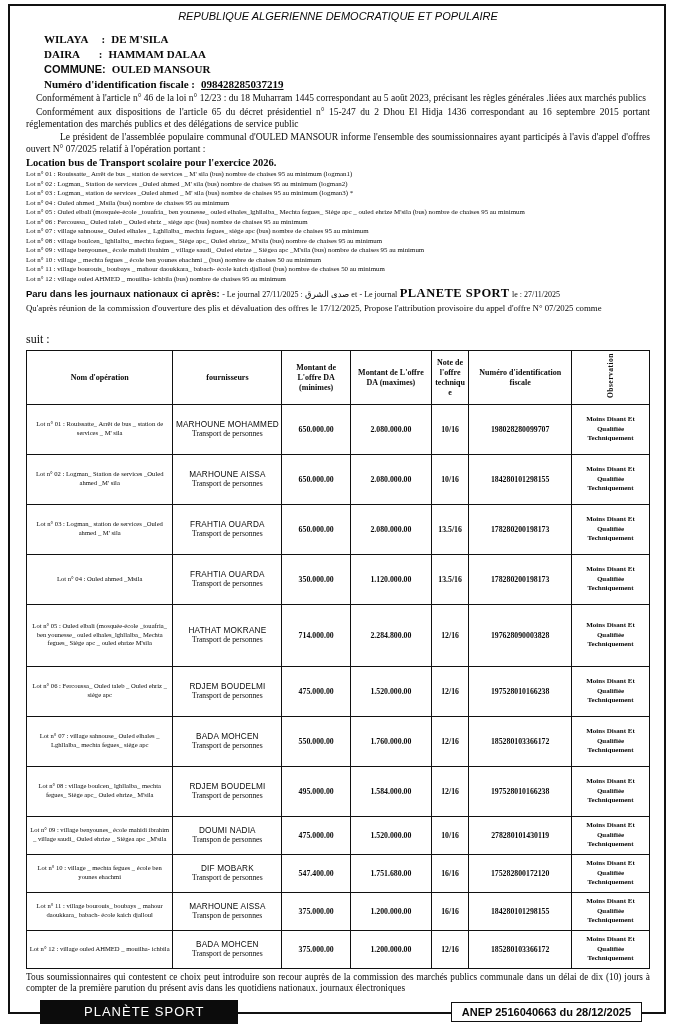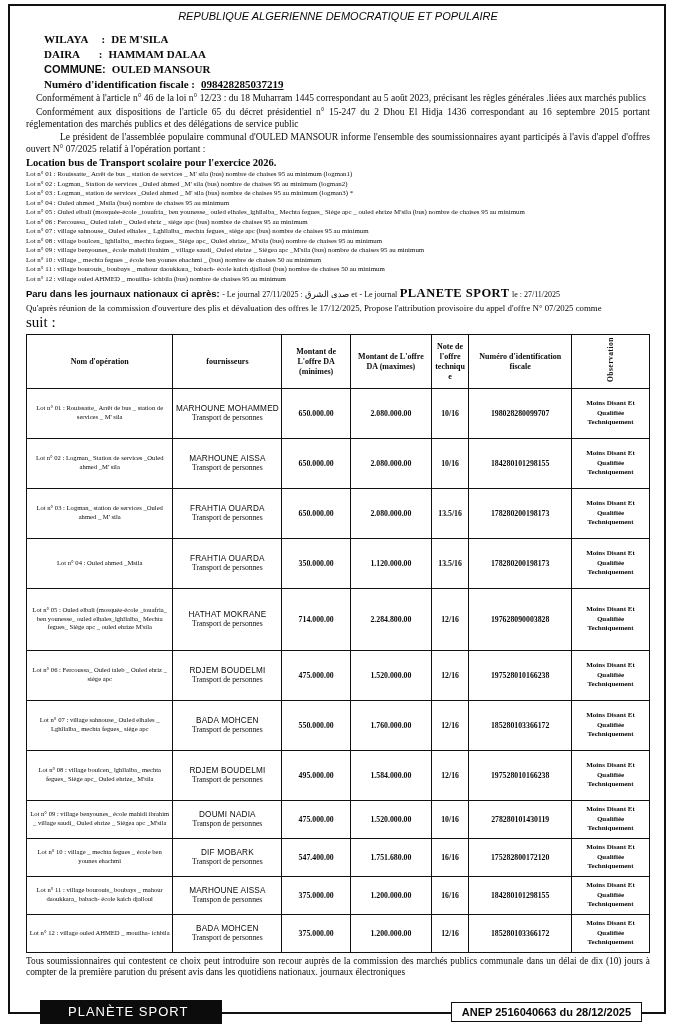--- a/index.html
+++ b/index.html
@@ -22,41 +22,41 @@
   .para.indent2 { text-indent:34px; }
   .loc-title { font-weight:bold; font-size:10.5px; margin-top:2px; }
   .lots { margin-top:1px; }
   .lot-line { font-size:6.9px; line-height:1.38; white-space:nowrap; overflow:hidden; }
   .paru { font-size:9.5px; margin-top:3px; }
   .paru .paru-lead { font-family:Liberation Sans, sans-serif; font-weight:bold; font-size:9.5px; }
   .paru .j-small { font-size:8px; }
   .paru .arabic { font-size:8.5px; }
   .paru .planete { font-weight:bold; font-size:12.5px; letter-spacing:0.5px; }
   .commission { font-size:8.8px; margin-top:2px; }
-  .suit { font-size:15px; margin-top:1px; }
+  .suit { font-size:12px; margin-top:19px; }
   table.award { width:100%; border-collapse:collapse; margin-top:3px; table-layout:fixed; }
   table.award th, table.award td { border:1.5px solid #111; vertical-align:middle;
        text-align:center; padding:2px 2px; overflow:hidden; }
   table.award th { font-size:8px; font-weight:bold; line-height:1.25; height:48px; }
   td.op { font-size:6.6px; line-height:1.3; }
   td.four { font-size:8px; }
   td.four .fname { font-family:"Liberation Sans", sans-serif; font-size:8.2px; letter-spacing:0.2px; }
   td.four .ftype { font-size:7.6px; display:block; }
   td.amt, td.note, td.fisc { font-size:7.8px; font-weight:bold; }
   td.obs { font-size:7px; font-weight:bold; line-height:1.3; }
   tr.rtall td { height:50px; }
   tr.rxtall td { height:62px; }
   tr.rshort td { height:38px; }
   th.obs-h .vert { display:inline-block; writing-mode:vertical-rl;
        transform:rotate(180deg); font-size:7.5px; letter-spacing:0.5px; }
   .foot-para { font-size:9.3px; line-height:1.25; margin-top:3px; text-align:justify; }
   .foot-para.first { text-indent:16px; margin-top:6px; }
   .badge { position:absolute; left:30px; bottom:-12px; background:#0c0c0c; color:#fff;
        font-family:"Liberation Sans", sans-serif; font-size:13px; letter-spacing:1px;
-       padding:4px 34px 5px 28px; }
+       padding:4px 34px 5px 44px; }
   .badge-pointer { position:absolute; left:105px; bottom:-24px; width:0; height:0;
        border-left:13px solid transparent; border-right:13px solid transparent;
        border-top:14px solid #0c0c0c; }
   .anep-box { position:absolute; right:22px; bottom:-10px; background:#fff;
        border:1.5px solid #111; font-family:"Liberation Sans", sans-serif;
        font-size:11px; font-weight:bold; padding:3px 10px; }
 </style>
 </head>
 <body>
 

